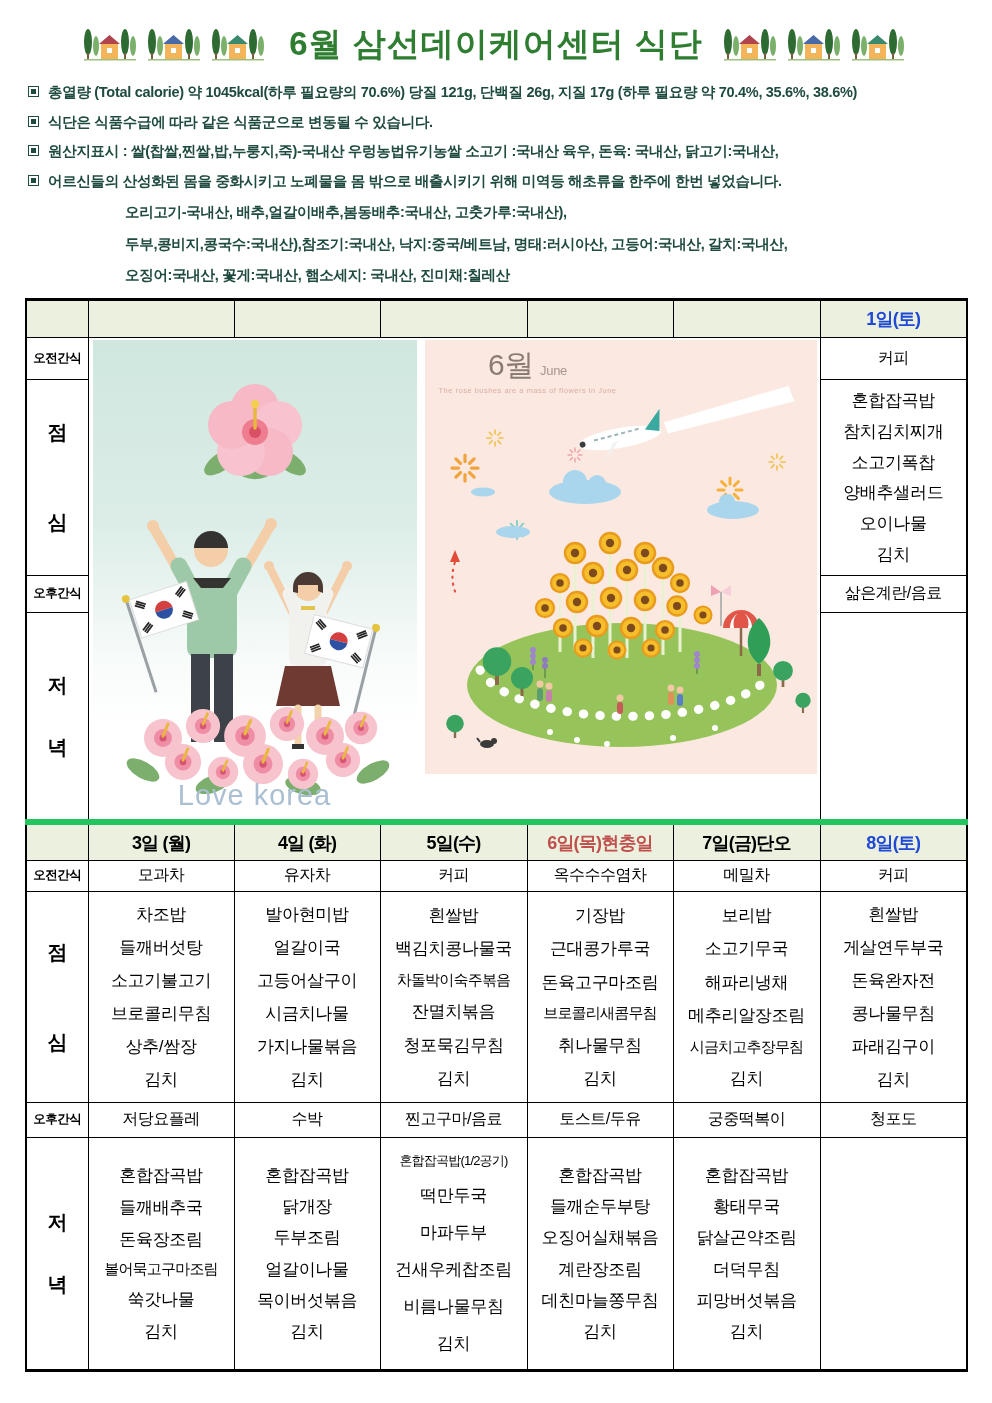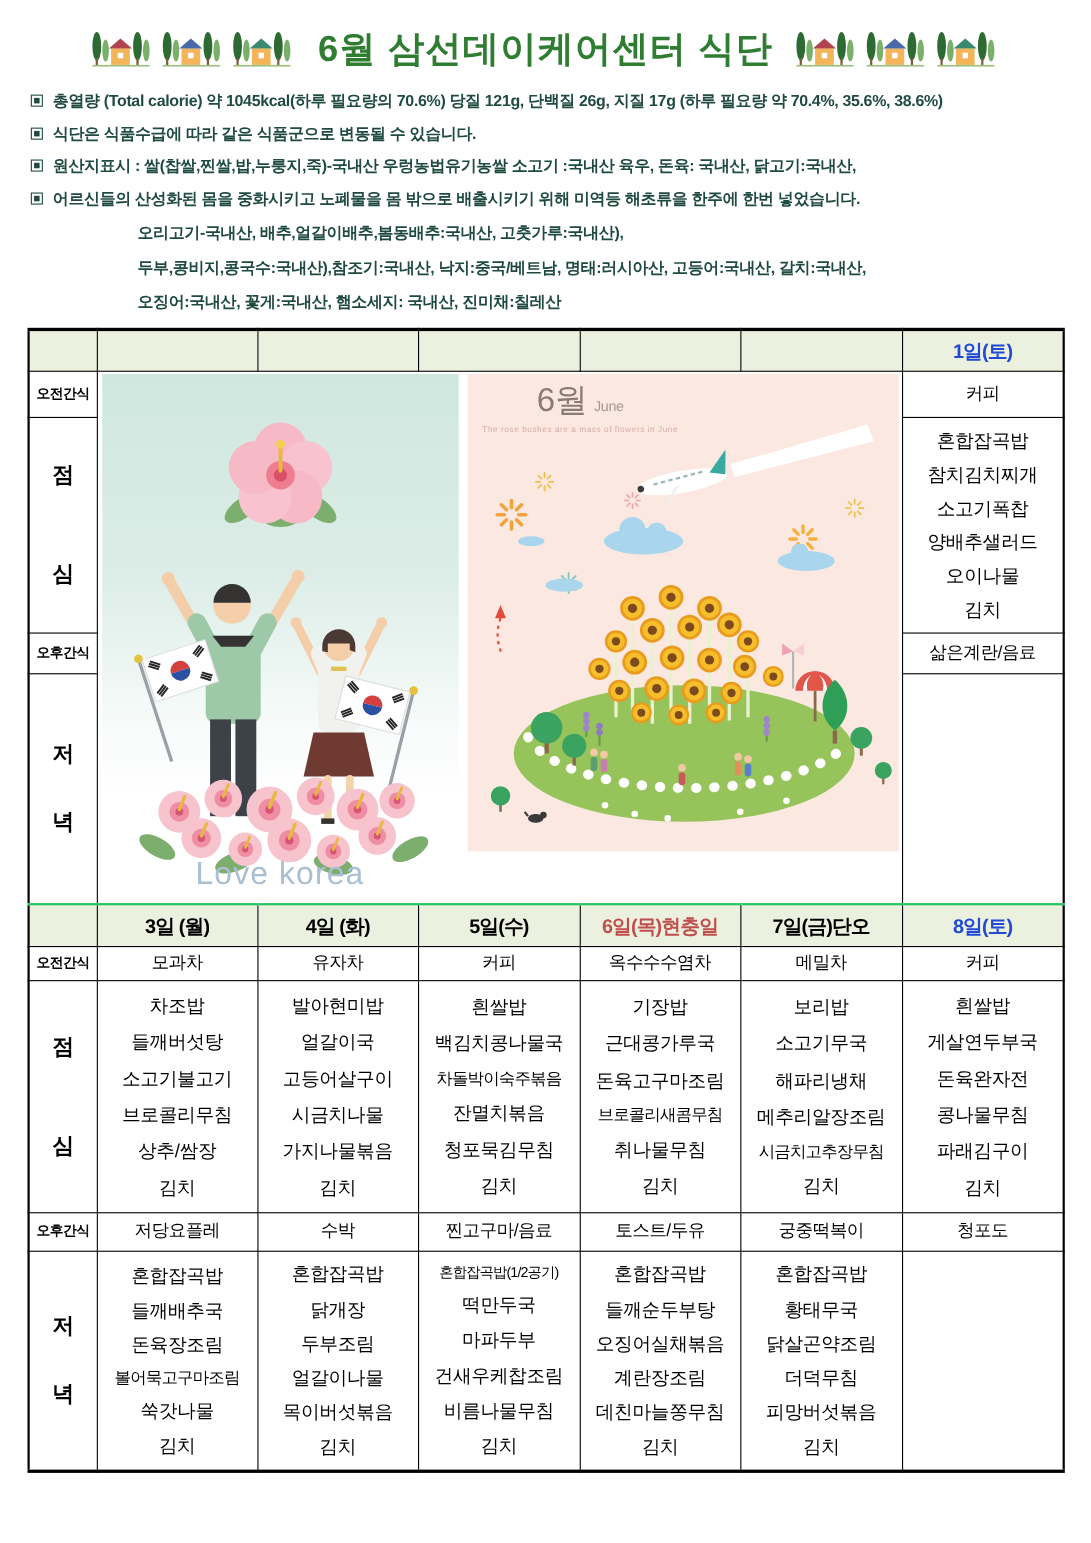--- a/index.html
+++ b/index.html
@@ -15,21 +15,21 @@
   .notes{margin:16px 0 0 28px;color:#1f4a40;font-size:14.5px;font-weight:bold;letter-spacing:-0.3px;}
   .note{display:flex;gap:9px;align-items:flex-start;margin-bottom:10px;line-height:1.35;}
   .bullet{flex:none;margin-top:3px;width:9px;height:9px;border:1.5px solid #1f4a40;position:relative;background:#fff;}
   .bullet::after{content:"";position:absolute;inset:2px;background:#1f4a40;}
   .origin-cont{padding-left:97px;margin-top:12px;line-height:1.35;}
 
   
   table{border-collapse:collapse;table-layout:fixed;margin:12px 0 0 25px;width:941px;
         border:2px solid #000;border-top:3px solid #000;border-bottom:3px solid #000;}
   td{border:1px solid #000;padding:0;text-align:center;vertical-align:middle;font-size:17px;color:#000;overflow:hidden;letter-spacing:-0.3px;}
-  tr.sep td{border-top:2px solid #22c55e;}
+  tr.sep td{border-top:6px solid #22c55e;}
   td.green{background:#ebf1de;}
   td.day{font-size:18px;font-weight:bold;letter-spacing:-0.8px;}
   td.lblS{font-size:12.5px;font-weight:bold;letter-spacing:-0.5px;}
   .vert{display:block;width:1.15em;margin:0 auto;word-break:break-all;font-weight:bold;font-size:20px;}
   .vert-l{line-height:4.5;}
   .vert-d{line-height:3.1;text-align:center;}
   td.snack{font-size:16px;letter-spacing:-0.5px;}
   .menu{display:flex;flex-direction:column;justify-content:space-evenly;align-items:center;width:100%;}
   .mi{white-space:nowrap;}
 
@@ -554,21 +554,21 @@
             <div class="menu" style="height:196px">
               <div class="mi">혼합잡곡밥</div>
               <div class="mi">닭개장</div>
               <div class="mi">두부조림</div>
               <div class="mi">얼갈이나물</div>
               <div class="mi">목이버섯볶음</div>
               <div class="mi">김치</div>
             </div>
           </td>
       <td>
-            <div class="menu" style="height:196px">
+            <div class="menu" style="height:231px">
               <div class="mi" style="font-size: 13px; letter-spacing: -0.8px;">혼합잡곡밥(1/2공기)</div>
               <div class="mi">떡만두국</div>
               <div class="mi">마파두부</div>
               <div class="mi">건새우케찹조림</div>
               <div class="mi">비름나물무침</div>
               <div class="mi">김치</div>
             </div>
           </td>
       <td>
             <div class="menu" style="height:196px">

